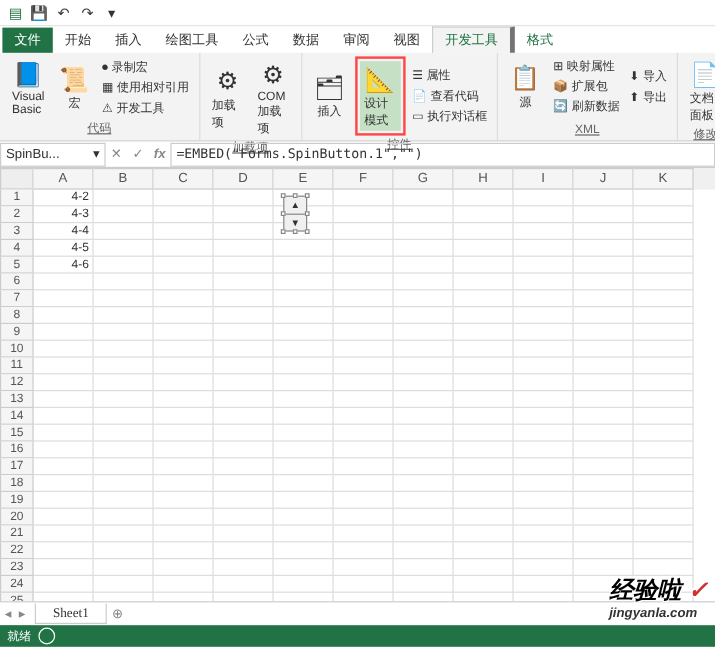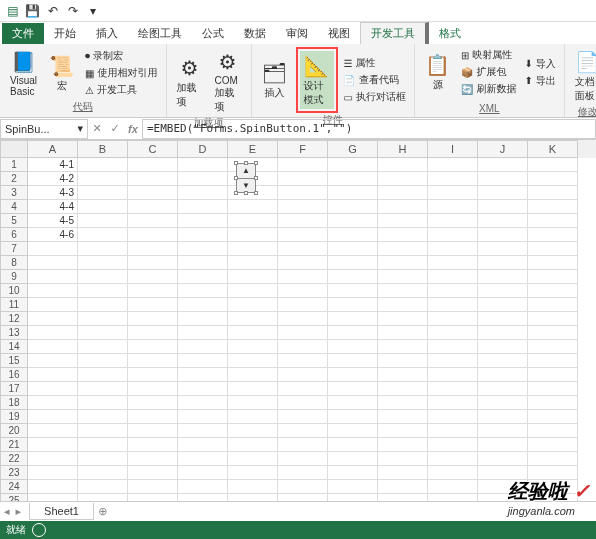--- a/index.html
+++ b/index.html
@@ -49,32 +49,32 @@
     .cell { width: 50px; height: 14px; border-right: 1px solid #ddd; border-bottom: 1px solid #ddd; font-size: 10px; text-align: right; padding-right: 3px; line-height: 13px; }
 
     .spin-control { position: absolute; left: 208px; top: 5px; width: 20px; height: 30px; border: 1px solid #888; background: #f0f0f0; display: flex; flex-direction: column; }
     .spin-handle { position: absolute; width: 4px; height: 4px; background: #fff; border: 1px solid #888; }
     .spin-btn { flex: 1; display: flex; align-items: center; justify-content: center; font-size: 8px; border-bottom: 1px solid #888; cursor: pointer; }
     .spin-btn:last-child { border-bottom: none; }
 
     
     .sheet-bar { position: absolute; bottom: 18px; left: 0; right: 0; height: 20px; background: #fff; border-top: 1px solid #ccc; display: flex; align-items: center; padding: 0 4px; }
     .sheet-nav { display: flex; gap: 6px; margin-right: 8px; color: #888; }
-    .sheet-tab { padding: 2px 14px; border: 1px solid #ccc; border-top: none; background: #fff; font-size: 11px; cursor: pointer; }
+    .sheet-tab { padding: 2px 14px; border: 1px solid #ccc; border-top: none; background: #fff; font-size: 11px; cursor: pointer; font-family: Liberation Serif, serif; }
     .sheet-add { width: 18px; text-align: center; color: #888; cursor: pointer; }
 
     
     .status-bar { position: absolute; bottom: 0; left: 0; right: 0; height: 18px; background: #217346; color: #fff; display: flex; align-items: center; padding: 0 6px; font-size: 10px; }
     .status-bar .rec { width: 14px; height: 14px; border: 1px solid #fff; border-radius: 50%; margin-left: 6px; }
 
     
     .watermark { position: absolute; right: 6px; bottom: 22px; text-align: left; }
     .wm-cn { font-size: 20px; font-weight: bold; color: #000; text-shadow: 1px 1px 0 #fff, -1px -1px 0 #fff, 1px -1px 0 #fff, -1px 1px 0 #fff; font-style: italic; }
     .wm-cn .check { color: #d32f2f; }
-    .wm-url { font-size: 11px; color: #333; text-shadow: 1px 1px 0 #fff; font-style: italic; font-weight: normal; }
+    .wm-url { font-size: 11px; color: #333; text-shadow: 1px 1px 0 #fff; font-style: italic; font-weight: bold; }
   </style>
 </head>
 <body>
 
 <div class="qat">
   <span class="qat-icon" style="color:#217346">▤</span>
   <span class="qat-icon" style="color:#2962b5">💾</span>
   <span class="qat-icon">↶</span>
   <span class="qat-icon">↷</span>
   <span class="qat-icon">▾</span>
@@ -273,33 +273,20 @@
         <div class="spin-handle" style="top:-3px;right:-3px"></div>
         <div class="spin-handle" style="bottom:-3px;left:-3px"></div>
         <div class="spin-handle" style="bottom:-3px;right:-3px"></div>
         <div class="spin-handle" style="top:50%;left:-3px;margin-top:-2px"></div>
         <div class="spin-handle" style="top:50%;right:-3px;margin-top:-2px"></div>
         <div class="spin-handle" style="top:-3px;left:50%;margin-left:-2px"></div>
         <div class="spin-handle" style="bottom:-3px;left:50%;margin-left:-2px"></div>
         <div class="spin-btn">▲</div>
         <div class="spin-btn">▼</div>
       </div>
-    <div class="cell-row">
-          <div class="cell">4-1</div>
-          <div class="cell"></div>
-          <div class="cell"></div>
-          <div class="cell"></div>
-          <div class="cell"></div>
-          <div class="cell"></div>
-          <div class="cell"></div>
-          <div class="cell"></div>
-          <div class="cell"></div>
-          <div class="cell"></div>
-          <div class="cell"></div>
-        </div>
         <div class="cell-row">
           <div class="cell">4-2</div>
           <div class="cell"></div>
           <div class="cell"></div>
           <div class="cell"></div>
           <div class="cell"></div>
           <div class="cell"></div>
           <div class="cell"></div>
           <div class="cell"></div>
           <div class="cell"></div>

